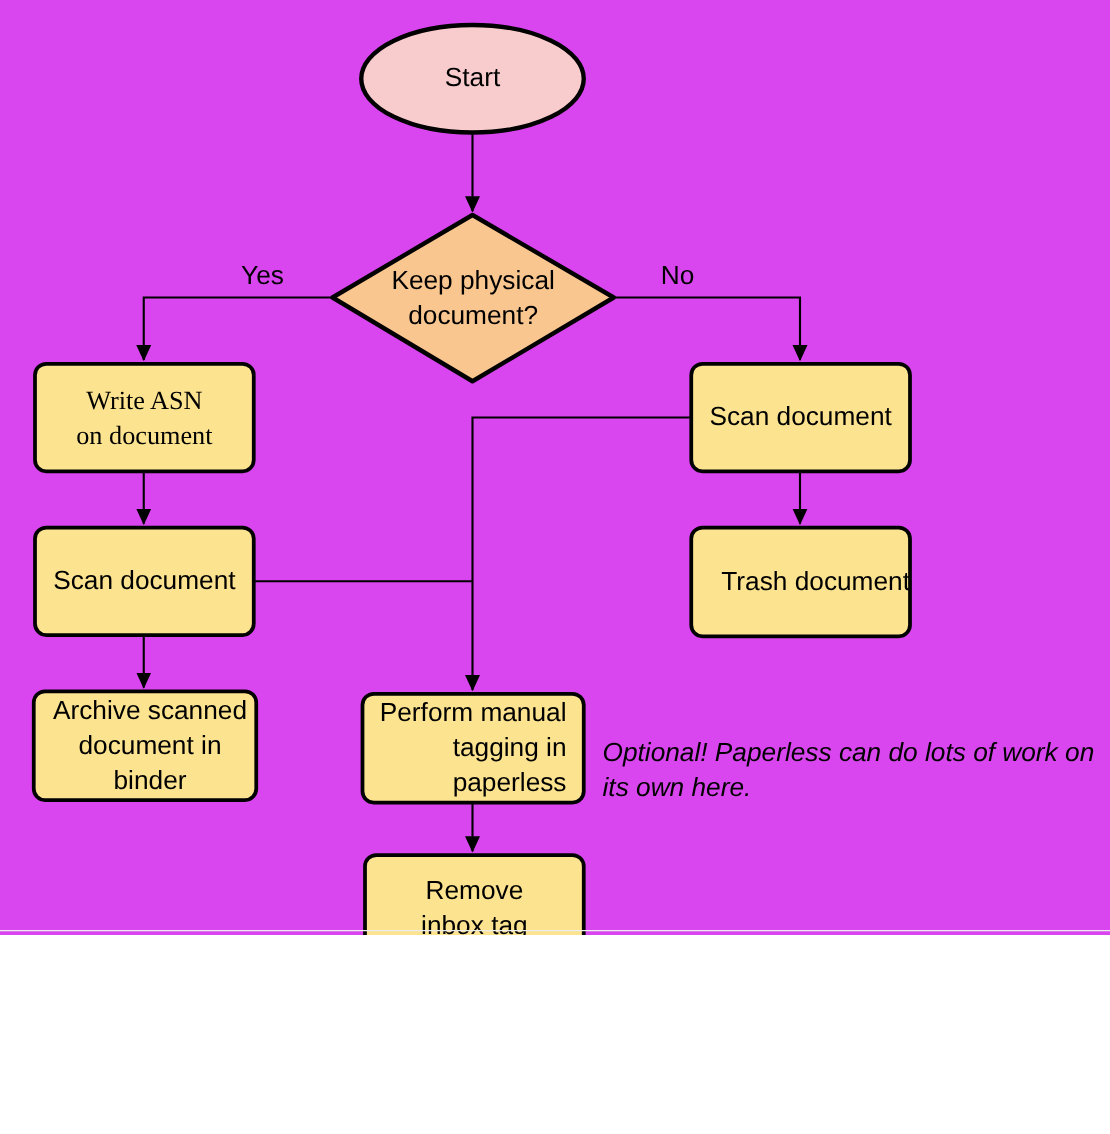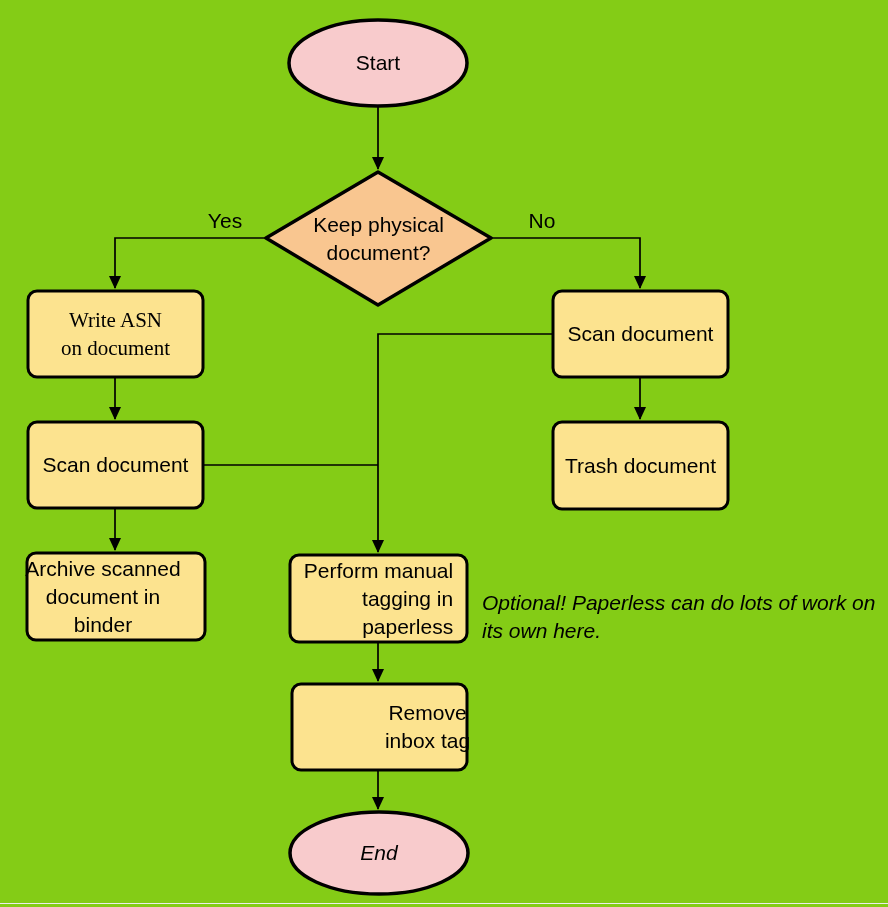--- a/index.html
+++ b/index.html
@@ -1,20 +1,20 @@
 <!DOCTYPE html>
 <html><head>
 <meta charset="utf-8">
 <style>
   html, body { margin: 0; padding: 0; background: #ffffff; }
   #canvas {
     position: relative;
     width: 888px;
-    height: 907px;
-    background: #84cc16;
+    height: 748px;
+    background: #d946ef;
     overflow: hidden;
     font-family: "Liberation Sans", "DejaVu Sans", sans-serif;
   }
   #shapes { position: absolute; left: 0; top: 0; }
   .shape { stroke: #000000; }
   .edge { stroke: #000000; stroke-width: 1.7; fill: none; }
   .node-label {
     position: absolute;
     display: flex;
     align-items: center;
@@ -86,32 +86,32 @@
     <rect class="shape" x="292" y="684" width="175" height="86" rx="9" stroke-width="3" fill="#FCE38F" stroke="#000000"></rect>
     <ellipse class="shape" cx="379" cy="853" rx="89" ry="41" stroke-width="3.5" fill="#F8CBCC" stroke="#000000"></ellipse>
   </svg>
 
   <div class="node-label" style="left:289px; top:20px; width:178px; height:86px;">Start</div>
   <div class="node-label" style="left:266px; top:172px; width:225px; height:133px;text-align:center;">Keep physical
 document?</div>
   <div class="node-label" style="left:28px; top:291px; width:175px; height:86px;font-family:Liberation Serif, serif;">Write ASN
 on document</div>
   <div class="node-label" style="left:28px; top:422px; width:175px; height:86px;">Scan document</div>
-  <div class="node-label" style="left:14px; top:553px; width:178px; height:87px;border-radius:24px;">Archive scanned
+  <div class="node-label" style="left:31px; top:553px; width:178px; height:87px;border-radius:24px;">Archive scanned
 document in
 binder</div>
   <div class="node-label" style="left:553px; top:291px; width:175px; height:86px;">Scan document</div>
-  <div class="node-label" style="left:553px; top:422px; width:175px; height:87px;">Trash document</div>
+  <div class="node-label" style="left:565px; top:422px; width:175px; height:87px;">Trash document</div>
   <div class="node-label" style="left:290px; top:555px; width:177px; height:87px;text-align:right;">Perform manual
 tagging in
 paperless</div>
-  <div class="node-label" style="left:292px; top:684px; width:175px; height:86px;padding-left:48px;">Remove
+  <div class="node-label" style="left:292px; top:684px; width:175px; height:86px;">Remove
 inbox tag</div>
   <div class="node-label" style="left:290px; top:812px; width:178px; height:82px;font-style:italic;">End</div>
 
-  <div class="edge-label" style="left:225px; top:221px;">Yes</div>
+  <div class="edge-label" style="left:210px; top:221px;">Yes</div>
   <div class="edge-label" style="left:542px; top:221px;">No</div>
 
   <div class="note">Optional! Paperless can do lots of work on
 its own here.</div>
 
   <div class="bottom-rule"></div>
 </div>
 
 </body></html>

